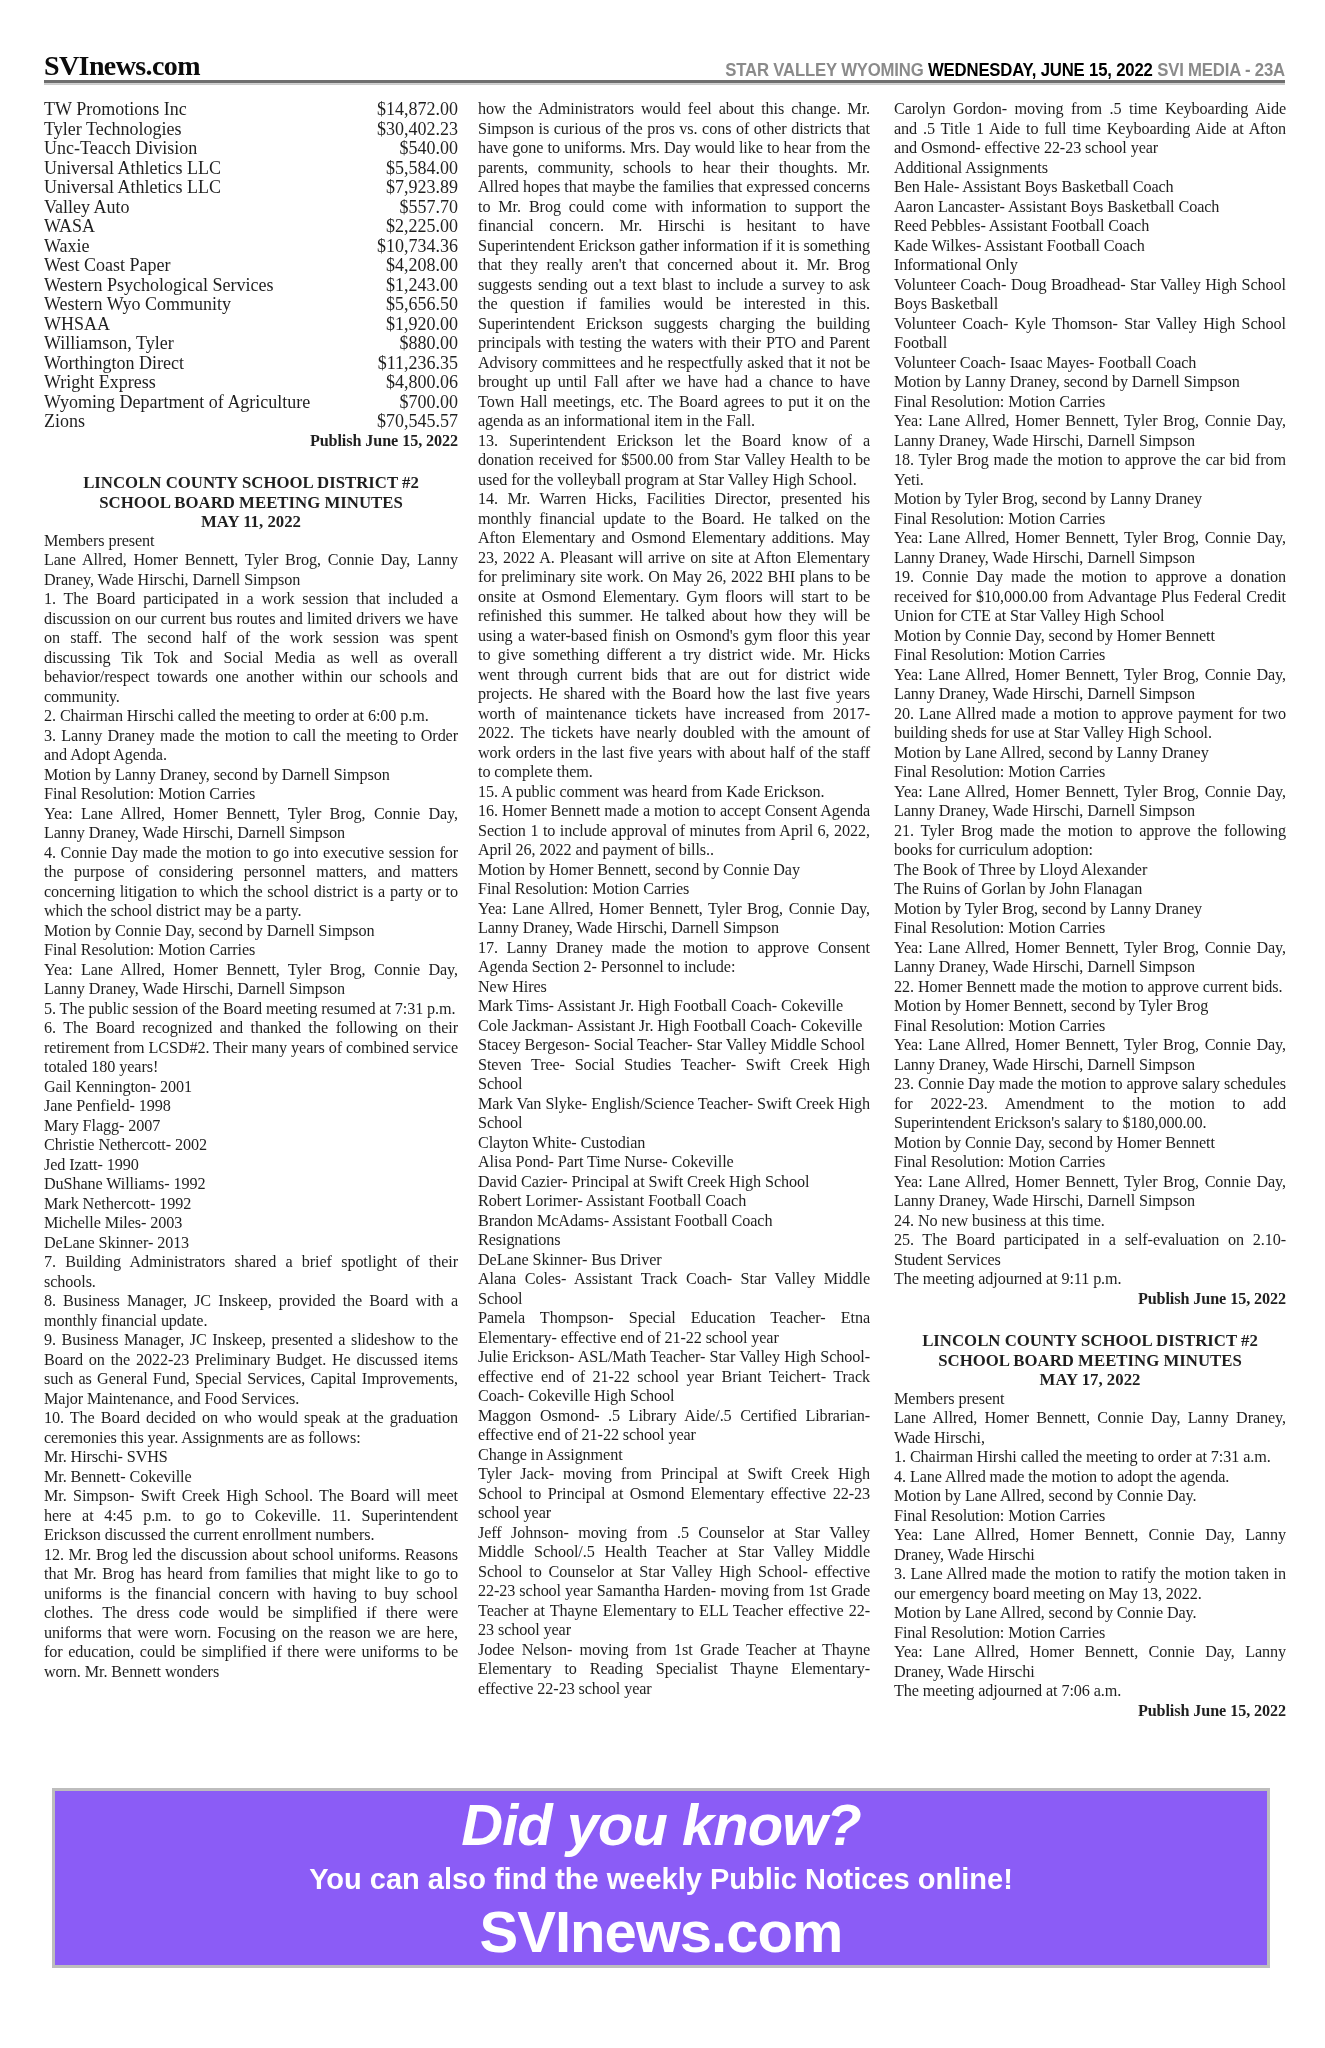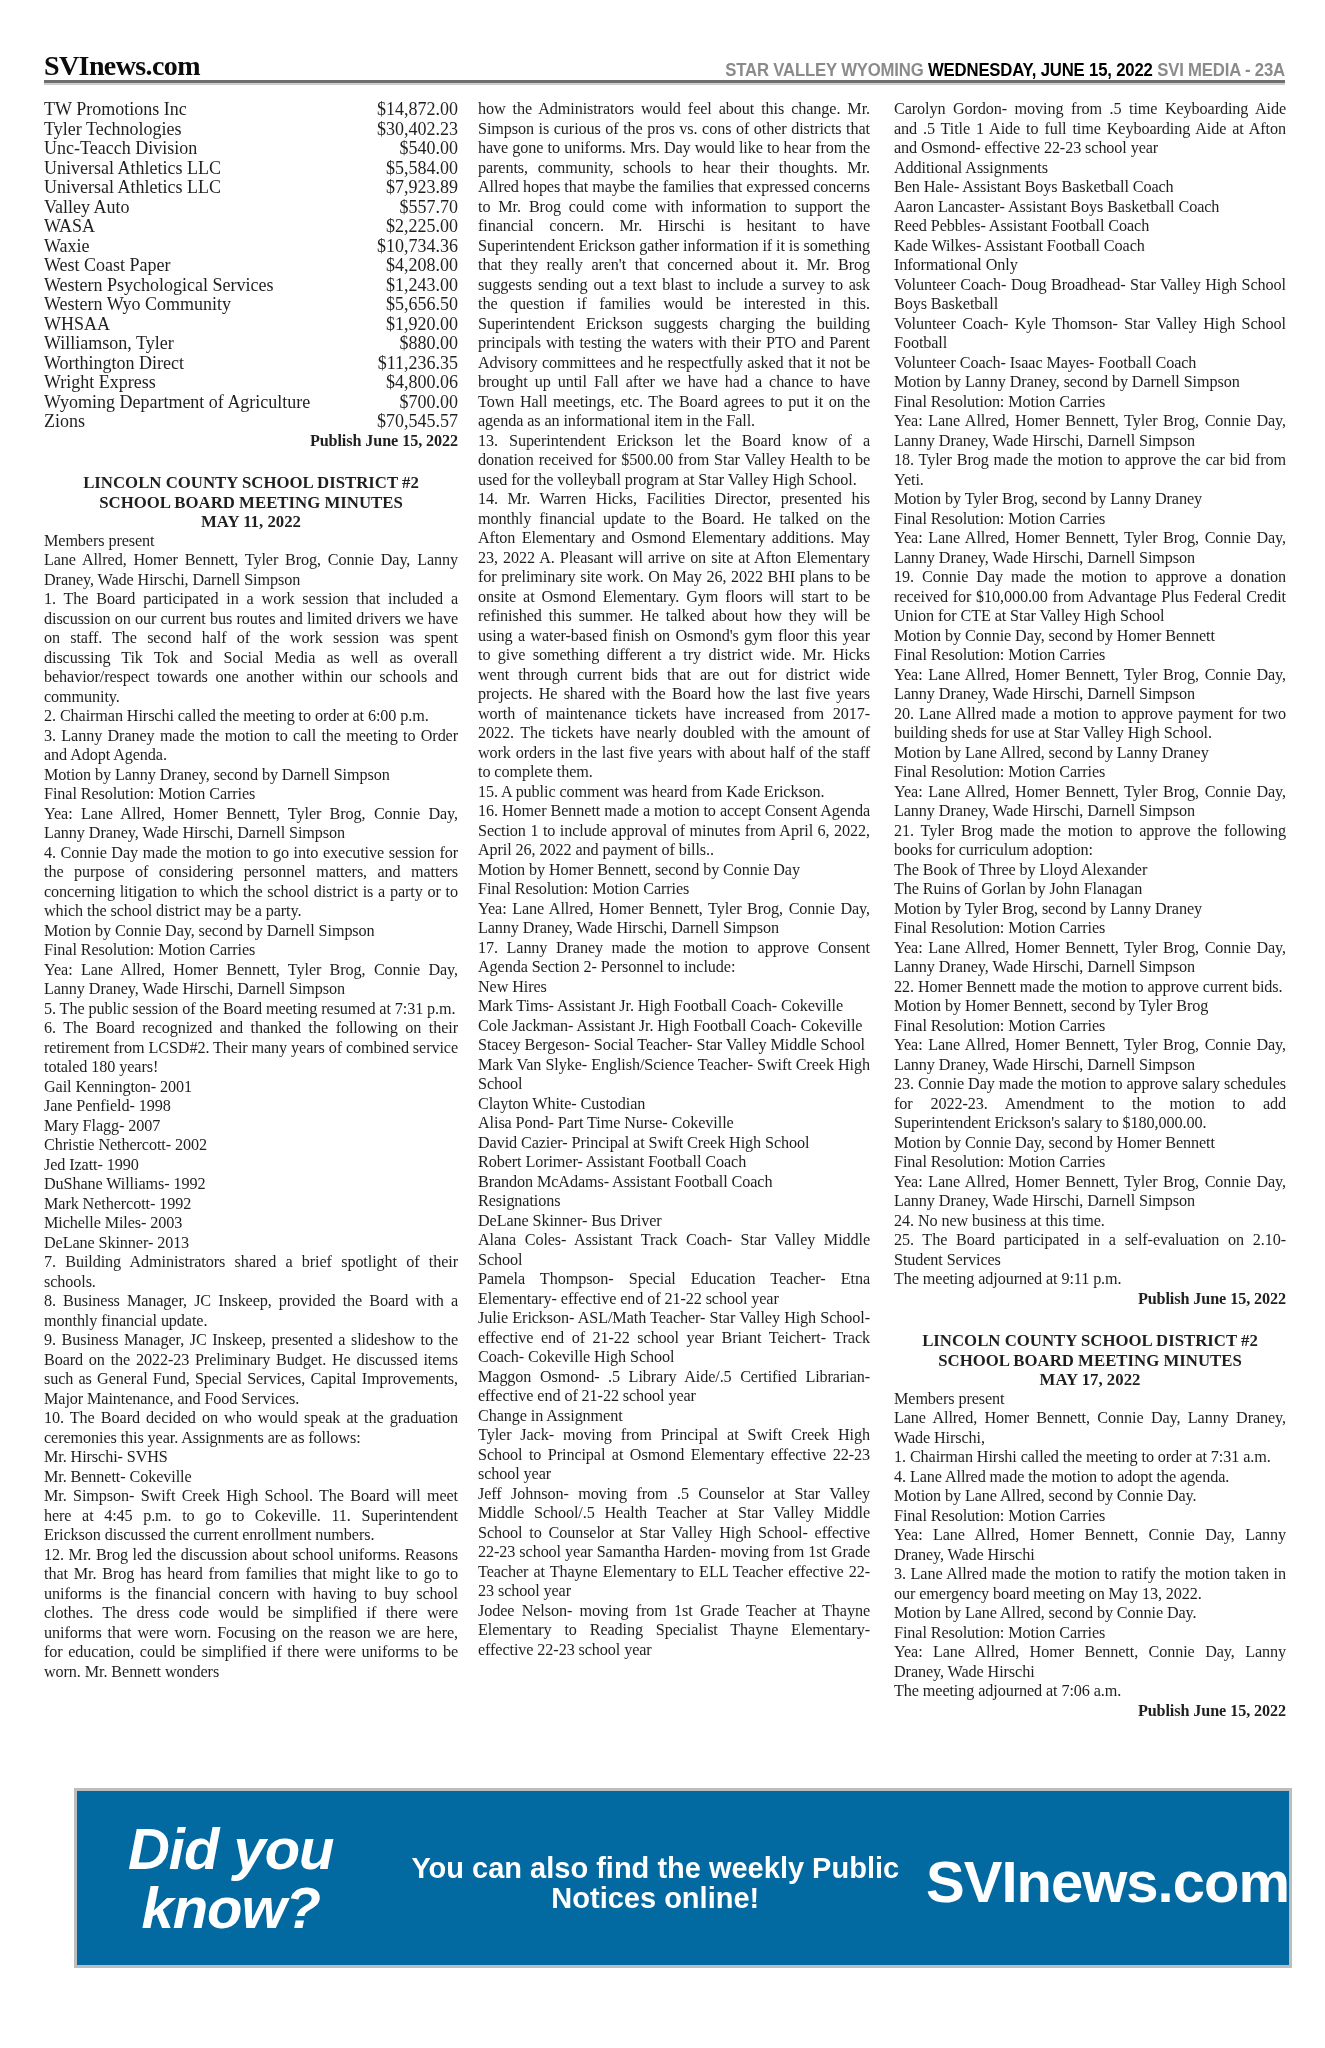--- a/index.html
+++ b/index.html
@@ -35,23 +35,23 @@
   .right-bold{text-align:right;font-weight:bold;}
   .center-bold{
     text-align:center;font-weight:bold;white-space:pre-line;
     margin-top:22px;font-size:16.8px;letter-spacing:0;
   }
   .vrow{display:flex;justify-content:space-between;font-size:18px;line-height:19.5px;}
   .vrow .amt{text-align:right;}
   
   .banner{
     position:absolute;left:52px;top:1788px;width:1212px;height:174px;
-    background:#0369a1;border:3px solid #bdbdbd;
-    display:flex;flex-direction:row;align-items:center;justify-content:center;
-    color:#ffffff;font-family:"Liberation Sans",sans-serif;text-align:center;margin-left:22px;
+    background:#8b5cf6;border:3px solid #bdbdbd;
+    display:flex;flex-direction:column;align-items:center;justify-content:center;
+    color:#ffffff;font-family:"Liberation Sans",sans-serif;text-align:center;
   }
   .promo-title{font-size:58px;font-weight:bold;font-style:italic;line-height:1.02;letter-spacing:-1px;}
   .promo-sub{font-size:29px;font-weight:bold;margin-top:10px;line-height:1.05;}
   .promo-site{font-size:58px;font-weight:bold;margin-top:8px;line-height:1.02;letter-spacing:-1px;}
 </style>
 </head>
 <body>
 
 <div class="page-header">
   <div class="logo">SVInews.com</div>
@@ -174,20 +174,21 @@
       <div class="blk justify">15. A public comment was heard from Kade Erickson.</div>
       <div class="blk justify">16. Homer Bennett made a motion to accept Consent Agenda Section 1 to include approval of minutes from April 6, 2022, April 26, 2022 and payment of bills..</div>
       <div class="blk left">Motion by Homer Bennett, second by Connie Day
 Final Resolution: Motion Carries</div>
       <div class="blk justify">Yea: Lane Allred, Homer Bennett, Tyler Brog, Connie Day, Lanny Draney, Wade Hirschi, Darnell Simpson</div>
       <div class="blk justify">17. Lanny Draney made the motion to approve Consent Agenda Section 2- Personnel to include:</div>
       <div class="blk left">New Hires
 Mark Tims- Assistant Jr. High Football Coach- Cokeville
 Cole Jackman- Assistant Jr. High Football Coach- Cokeville</div>
       <div class="blk justify">Stacey Bergeson- Social Teacher- Star Valley Middle School</div>
+      <div class="blk justify">Steven Tree- Social Studies Teacher- Swift Creek High School</div>
       <div class="blk justify">Mark Van Slyke- English/Science Teacher- Swift Creek High School</div>
       <div class="blk left">Clayton White- Custodian
 Alisa Pond- Part Time Nurse- Cokeville
 David Cazier- Principal at Swift Creek High School
 Robert Lorimer- Assistant Football Coach
 Brandon McAdams- Assistant Football Coach
 Resignations
 DeLane Skinner- Bus Driver</div>
       <div class="blk justify">Alana Coles- Assistant Track Coach- Star Valley Middle School</div>
       <div class="blk justify">Pamela Thompson- Special Education Teacher- Etna Elementary- effective end of 21-22 school year</div>

